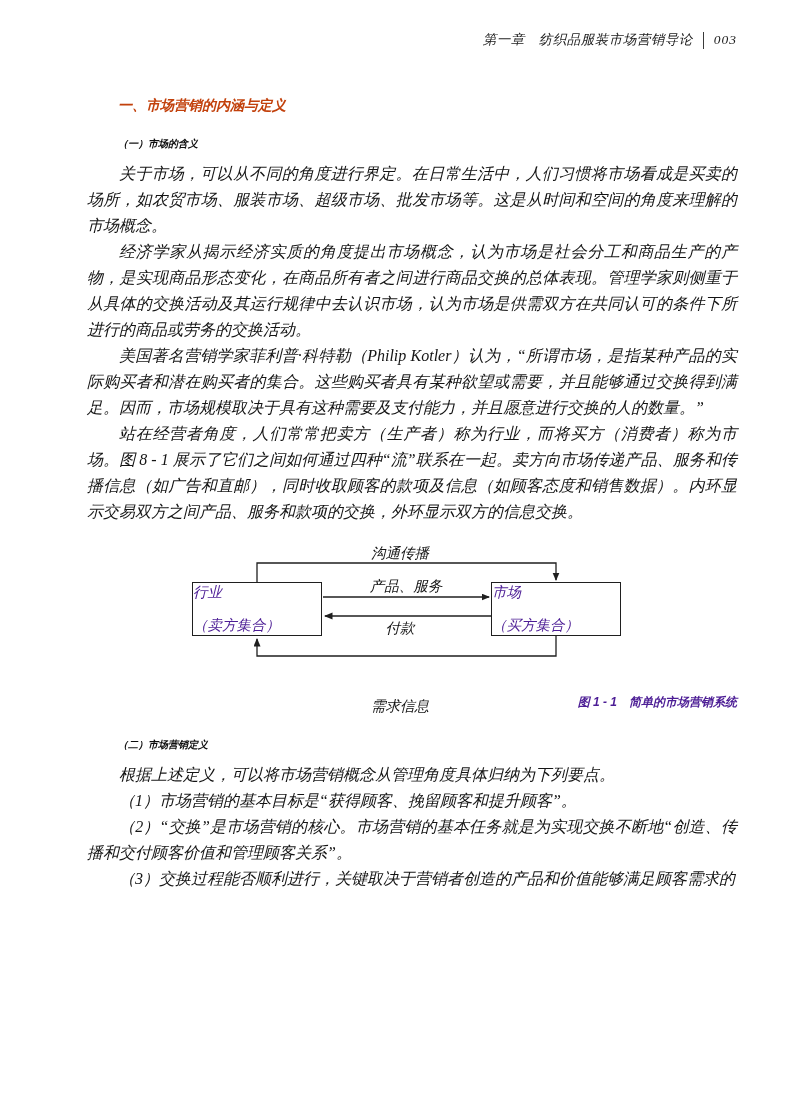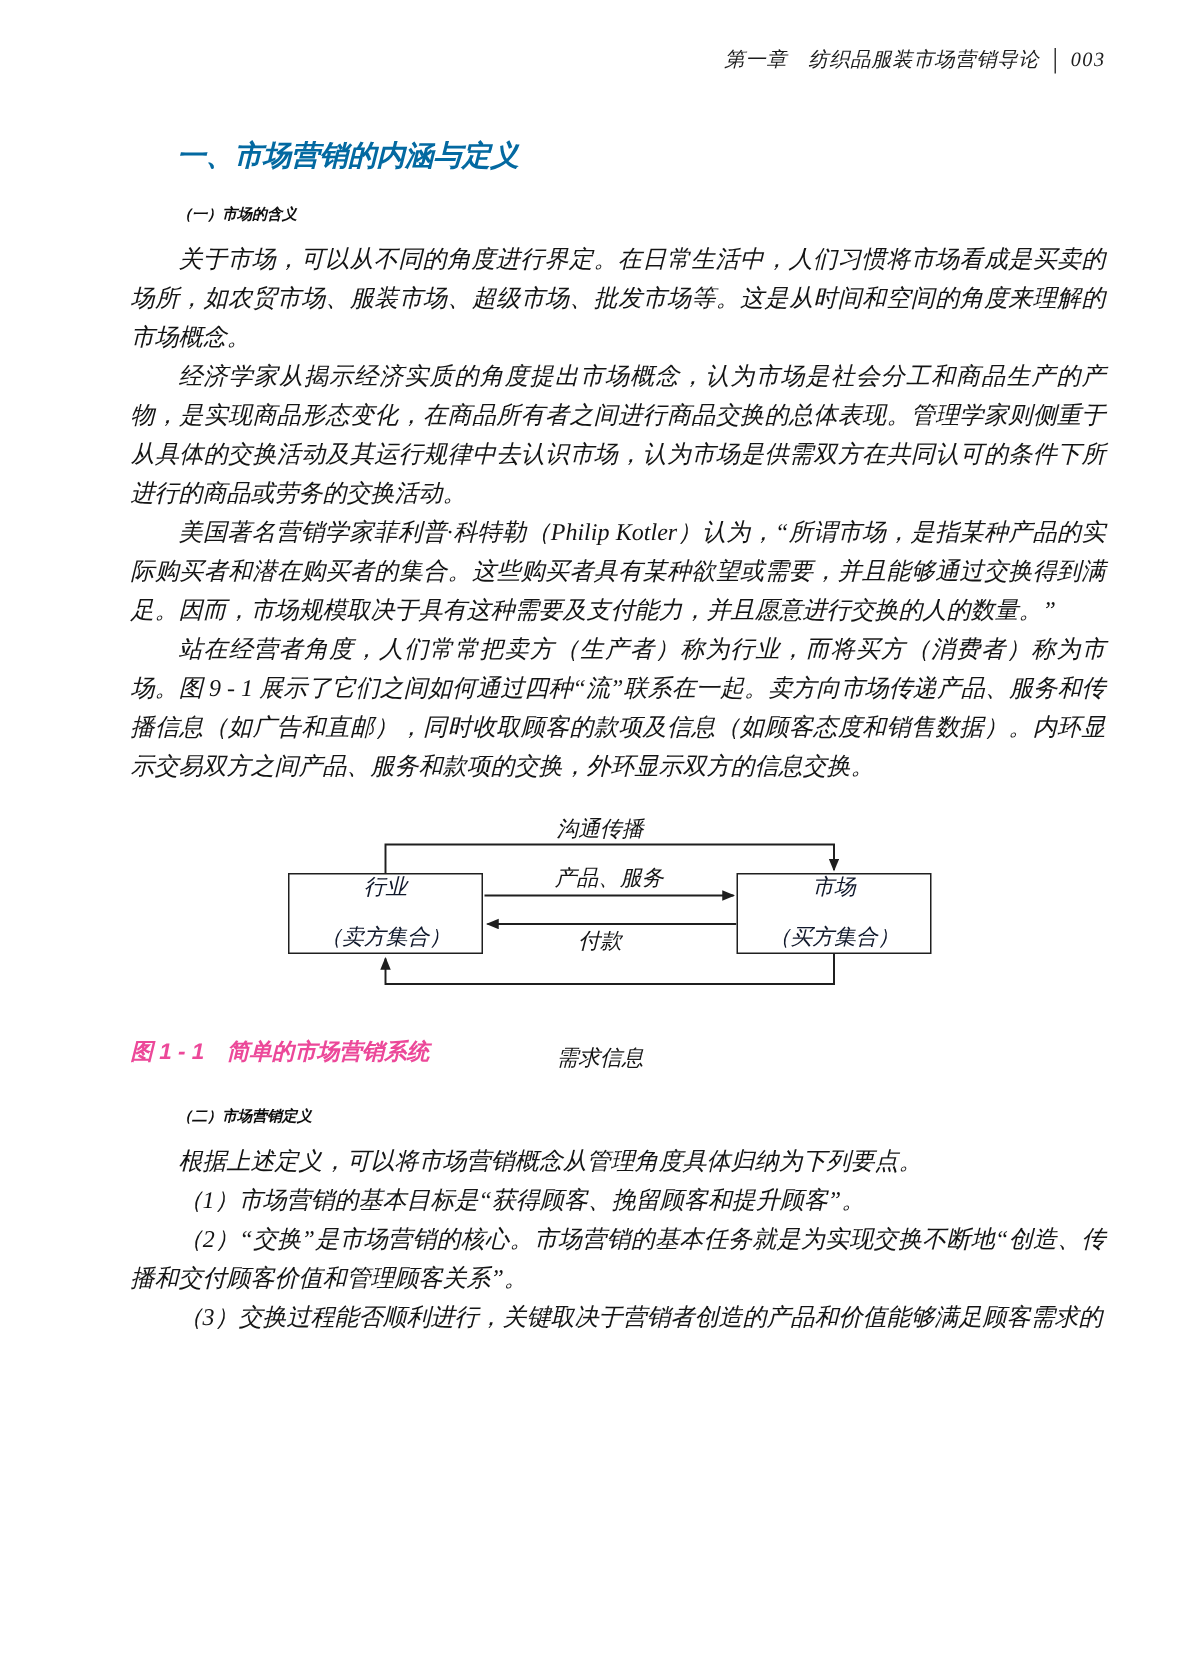--- a/index.html
+++ b/index.html
@@ -32,24 +32,24 @@
     width: 1px;
     height: 17px;
     background: #3a3a3a;
     margin: 0 10px;
   }
   .folio { letter-spacing: 1px; }
 
   h1.doc-h1 {
     margin: 45px 0 0 31px;
     font-family: "Liberation Sans", "DejaVu Sans", sans-serif;
-    font-size: 19px;
+    font-size: 14px;
     line-height: 22px;
     font-weight: bold;
-    color: #0369a1;
+    color: #c2410c;
   }
   h2.doc-h2 {
     margin: 19px 0 8px 31px;
     font-family: "Liberation Sans", "DejaVu Sans", sans-serif;
     font-size: 10px;
     line-height: 18px;
     font-weight: bold;
     color: #0d0d0d;
   }
   p.body-p {
@@ -72,50 +72,49 @@
   .fig-box {
     position: absolute;
     top: 39px;
     width: 130px;
     height: 54px;
     border: 1.5px solid #1f1f1f;
     background: #fff;
     box-sizing: border-box;
     display: flex;
     flex-direction: column;
-    align-items: center;
     justify-content: center;
     font-size: 14.5px;
     line-height: 21px;
-    color: #0f172a;
+    color: #4c1d95;
     gap: 12px;
   }
   .fig-box-left { left: 105px; }
   .fig-box-right { left: 404px; }
   .fig-label {
     position: absolute;
     transform: translateX(-50%);
     font-size: 14.5px;
     line-height: 16px;
     color: #141414;
     white-space: nowrap;
   }
   .lbl-top    { left: 313px; top: 2px; }
   .lbl-prod   { left: 319px; top: 35px; }
   .lbl-pay    { left: 313px; top: 77px; }
   .lbl-demand { left: 313px; top: 119px; margin-top: 36px; }
   .fig-caption {
     width: 650px;
     margin-top: 9px;
-    text-align: left;
+    text-align: right;
     font-family: "Liberation Sans", "DejaVu Sans", sans-serif;
-    font-size: 15px;
+    font-size: 12px;
     line-height: 20px;
     font-weight: bold;
-    color: #ec4899;
+    color: #4c1d95;
   }
   h2.doc-h2-second { margin-top: 24px; }
 </style>
 </head>
 <body>
 
 <div class="page">
 
   <div class="page-header">
     <span class="chapter">第一章　纺织品服装市场营销导论</span>
@@ -123,21 +122,21 @@
     <span class="folio">003</span>
   </div>
 
   <h1 class="doc-h1">一、市场营销的内涵与定义</h1>
 
   <h2 class="doc-h2">（一）市场的含义</h2>
 
   <p class="body-p">关于市场，可以从不同的角度进行界定。在日常生活中，人们习惯将市场看成是买卖的场所，如农贸市场、服装市场、超级市场、批发市场等。这是从时间和空间的角度来理解的市场概念。</p>
   <p class="body-p">经济学家从揭示经济实质的角度提出市场概念，认为市场是社会分工和商品生产的产物，是实现商品形态变化，在商品所有者之间进行商品交换的总体表现。管理学家则侧重于从具体的交换活动及其运行规律中去认识市场，认为市场是供需双方在共同认可的条件下所进行的商品或劳务的交换活动。</p>
   <p class="body-p">美国著名营销学家菲利普·科特勒（Philip Kotler）认为，“所谓市场，是指某种产品的实际购买者和潜在购买者的集合。这些购买者具有某种欲望或需要，并且能够通过交换得到满足。因而，市场规模取决于具有这种需要及支付能力，并且愿意进行交换的人的数量。”</p>
-  <p class="body-p">站在经营者角度，人们常常把卖方（生产者）称为行业，而将买方（消费者）称为市场。图 9 - 1 展示了它们之间如何通过四种“流”联系在一起。卖方向市场传递产品、服务和传播信息（如广告和直邮），同时收取顾客的款项及信息（如顾客态度和销售数据）。内环显示交易双方之间产品、服务和款项的交换，外环显示双方的信息交换。</p>
+  <p class="body-p">站在经营者角度，人们常常把卖方（生产者）称为行业，而将买方（消费者）称为市场。图 8 - 1 展示了它们之间如何通过四种“流”联系在一起。卖方向市场传递产品、服务和传播信息（如广告和直邮），同时收取顾客的款项及信息（如顾客态度和销售数据）。内环显示交易双方之间产品、服务和款项的交换，外环显示双方的信息交换。</p>
 
   <div class="figure">
     <div class="fig-canvas">
       <svg width="650" height="140" viewBox="0 0 650 140">
         <defs>
           <marker id="arr" markerWidth="9" markerHeight="8" refX="7.5" refY="3.5" orient="auto" markerUnits="userSpaceOnUse">
             <path d="M0,0 L8.5,3.5 L0,7 Z" fill="#1f1f1f"></path>
           </marker>
         </defs>
         <path d="M170,39 L170,20 L469,20 L469,37" fill="none" stroke="#1f1f1f" stroke-width="1.3" marker-end="url(#arr)"></path>

